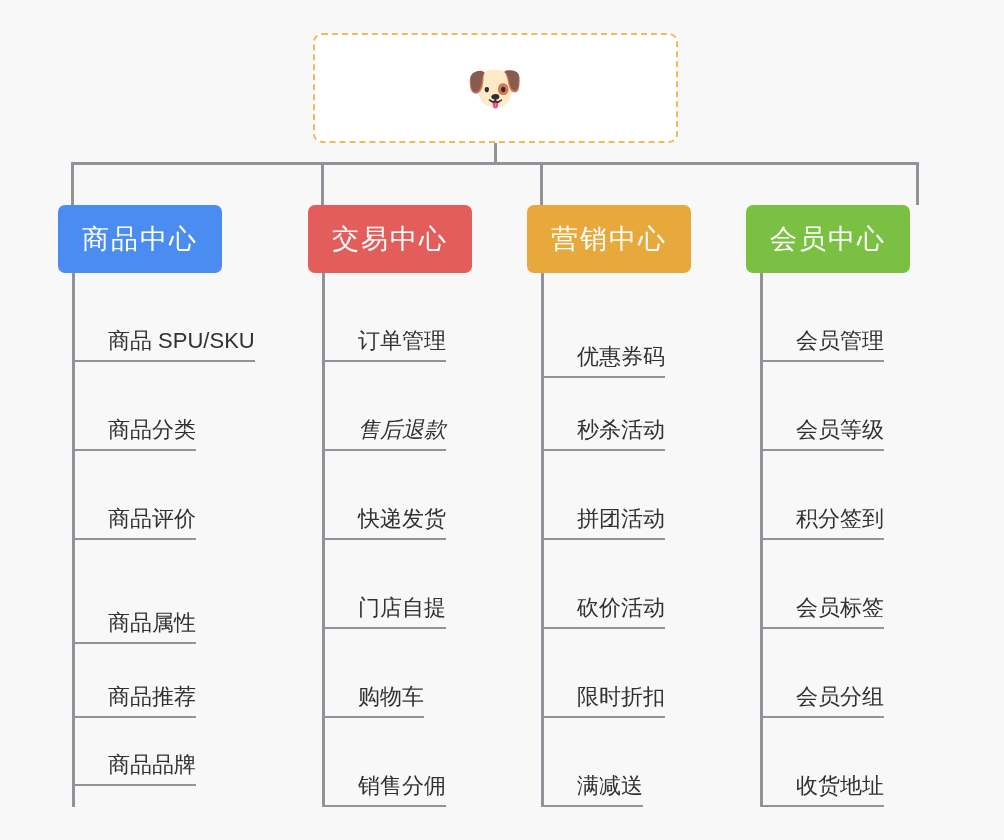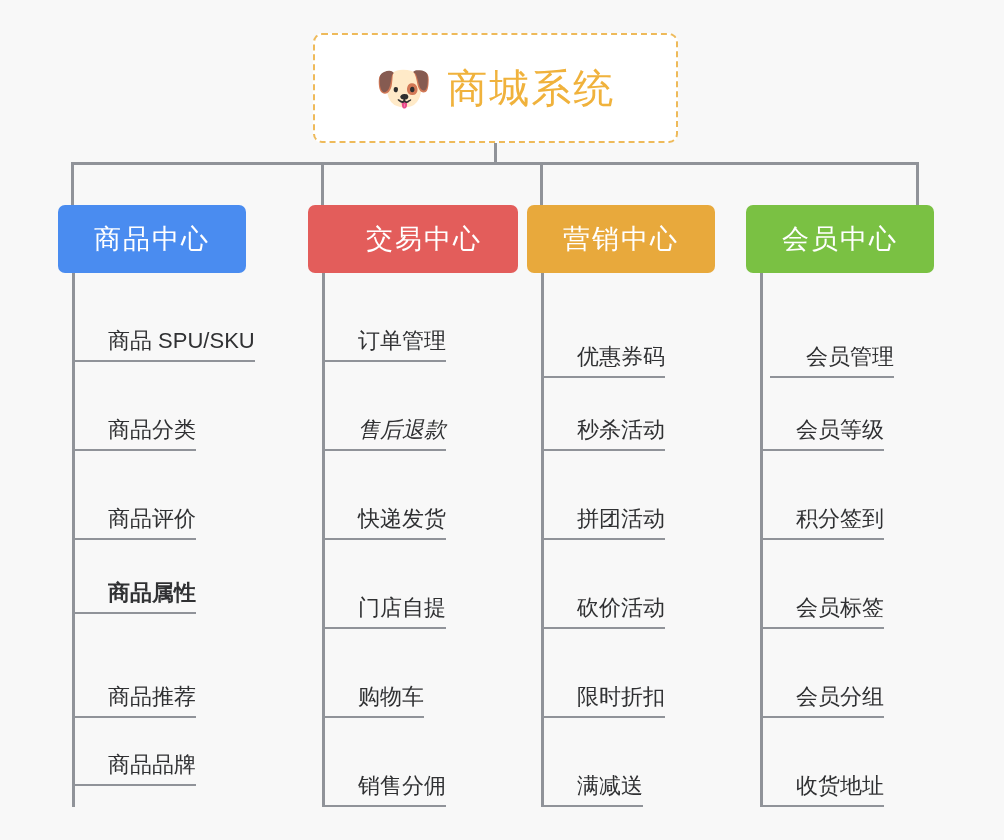--- a/index.html
+++ b/index.html
@@ -55,21 +55,21 @@
     position: absolute;
     background: #909399;
   }
   .conn-v { width: 3px; }
   .conn-h { height: 3px; }
 
   
   .cat-box {
     position: absolute;
     top: 205px;
-    width: 188px;
+    width: 164px;
     height: 68px;
     border-radius: 7px;
     display: flex;
     align-items: center;
     justify-content: center;
   }
   .cat-label {
     color: #ffffff;
     font-size: 27px;
     letter-spacing: 2px;
@@ -106,21 +106,20 @@
     line-height: 1.3;
   }
 </style>
 </head>
 <body>
 
 <div id="canvas">
 
   <div class="root-node">
     <span class="root-emoji">🐶</span>
-    <span class="root-title">商城系统</span>
   </div>
 
   <div id="connectors">
       <div class="conn conn-v" style="left: 494px; top: 143px; height: 22px; background: rgb(144, 147, 153);"></div>
       <div class="conn conn-h" style="left: 72px; top: 162px; width: 845px; background: rgb(144, 147, 153);"></div>
       <div class="conn conn-v" style="left: 71px; top: 162px; height: 43px; background: rgb(144, 147, 153);"></div>
       <div class="conn conn-v" style="left: 321px; top: 162px; height: 43px; background: rgb(144, 147, 153);"></div>
       <div class="conn conn-v" style="left: 540px; top: 162px; height: 43px; background: rgb(144, 147, 153);"></div>
       <div class="conn conn-v" style="left: 916px; top: 162px; height: 43px; background: rgb(144, 147, 153);"></div>
     </div>
@@ -133,31 +132,31 @@
         <div class="leaf-trunk" style="height: 534px; background: rgb(144, 147, 153);"></div>
         <div class="leaf-item" style="top: 0px; border-bottom-color: rgb(144, 147, 153); text-align: center;">
           <span class="leaf-label">商品 SPU/SKU</span>
         </div>
         <div class="leaf-item" style="top: 89px; border-bottom-color: rgb(144, 147, 153);">
           <span class="leaf-label">商品分类</span>
         </div>
         <div class="leaf-item" style="top: 178px; border-bottom-color: rgb(144, 147, 153);">
           <span class="leaf-label">商品评价</span>
         </div>
-        <div class="leaf-item" style="top: 252px; border-bottom-color: rgb(144, 147, 153); font-weight: bold;">
+        <div class="leaf-item" style="top: 282px; border-bottom-color: rgb(144, 147, 153);">
           <span class="leaf-label">商品属性</span>
         </div>
         <div class="leaf-item" style="top: 356px; border-bottom-color: rgb(144, 147, 153);">
           <span class="leaf-label">商品推荐</span>
         </div>
         <div class="leaf-item" style="top: 424px; border-bottom-color: rgb(144, 147, 153); align-items: flex-end;">
           <span class="leaf-label">商品品牌</span>
         </div>
       </div>
-      <div class="cat-box" style="left: 308px; background: rgb(227, 93, 91); padding-left: 22px;">
+      <div class="cat-box" style="left: 308px; background: rgb(227, 93, 91);">
         <span class="cat-label">交易中心</span>
       </div>
       <div class="leaf-col" style="left: 322px;">
         <div class="leaf-trunk" style="height: 534px; background: rgb(144, 147, 153);"></div>
         <div class="leaf-item" style="top: 0px; border-bottom-color: rgb(144, 147, 153);">
           <span class="leaf-label">订单管理</span>
         </div>
         <div class="leaf-item" style="top: 89px; border-bottom-color: rgb(144, 147, 153); font-style: italic;">
           <span class="leaf-label">售后退款</span>
         </div>
@@ -196,21 +195,21 @@
         </div>
         <div class="leaf-item" style="top: 445px; border-bottom-color: rgb(144, 147, 153);">
           <span class="leaf-label">满减送</span>
         </div>
       </div>
       <div class="cat-box" style="left: 746px; background: rgb(122, 193, 67);">
         <span class="cat-label">会员中心</span>
       </div>
       <div class="leaf-col" style="left: 760px;">
         <div class="leaf-trunk" style="height: 534px; background: rgb(144, 147, 153);"></div>
-        <div class="leaf-item" style="top: 16px; border-bottom-color: rgb(144, 147, 153); margin-left: 10px;">
+        <div class="leaf-item" style="top: 0px; border-bottom-color: rgb(144, 147, 153);">
           <span class="leaf-label">会员管理</span>
         </div>
         <div class="leaf-item" style="top: 89px; border-bottom-color: rgb(144, 147, 153);">
           <span class="leaf-label">会员等级</span>
         </div>
         <div class="leaf-item" style="top: 178px; border-bottom-color: rgb(144, 147, 153);">
           <span class="leaf-label">积分签到</span>
         </div>
         <div class="leaf-item" style="top: 267px; border-bottom-color: rgb(144, 147, 153);">
           <span class="leaf-label">会员标签</span>

